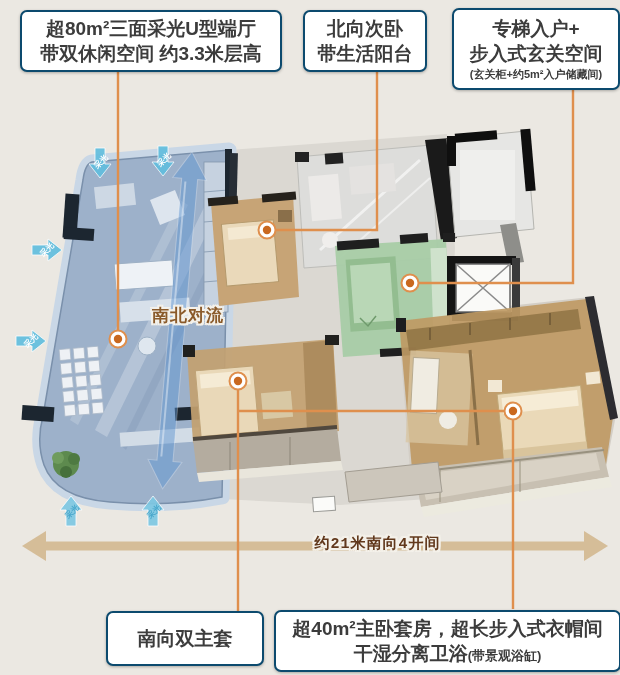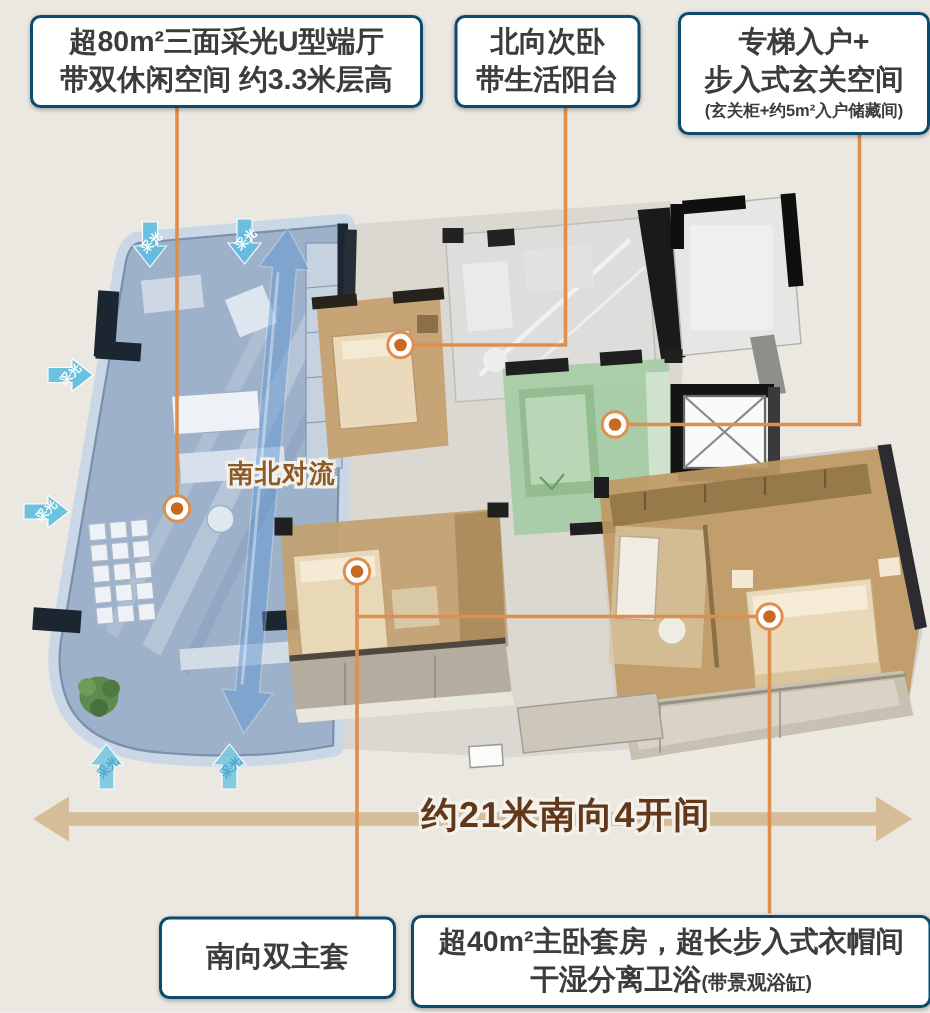--- a/index.html
+++ b/index.html
@@ -16,21 +16,21 @@
   .c-line{font-size:19px;white-space:nowrap;}
   .c-line.small{font-size:11px;margin-top:1px;}
   .c-inline-small{font-size:13px;}
 
   .floating-label{position:absolute;z-index:2;font-weight:bold;white-space:nowrap;padding-left:25px;}
   .outline-white{
     text-shadow:-2px -2px 0 #f4f1ea,2px -2px 0 #f4f1ea,-2px 2px 0 #f4f1ea,2px 2px 0 #f4f1ea,
                 0 -2px 0 #f4f1ea,0 2px 0 #f4f1ea,-2px 0 0 #f4f1ea,2px 0 0 #f4f1ea;
   }
   #convection-label{left:127px;top:304px;font-size:17px;color:#8a5a2a;letter-spacing:1px;}
-  #dimension-label{left:365px;top:543px;transform:translate(-50%,-50%);font-size:24px;color:#61381c;letter-spacing:1px;}
+  #dimension-label{left:365px;top:543px;transform:translate(-50%,-50%);font-size:15px;color:#61381c;letter-spacing:1px;font-family:Liberation Mono, monospace;}
 </style>
 </head>
 <body>
 
 <div class="stage">
 
 <svg width="620" height="675" viewBox="0 0 620 675">
 
   <g>
     <polygon points="229,150 447,134 455,248 450,352 458,497 340,505 222,499" fill="#dbd8d2"></polygon>

